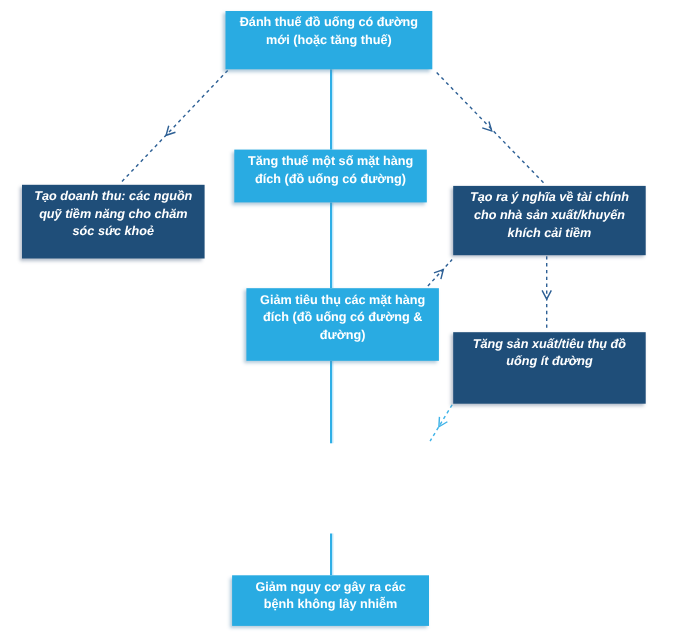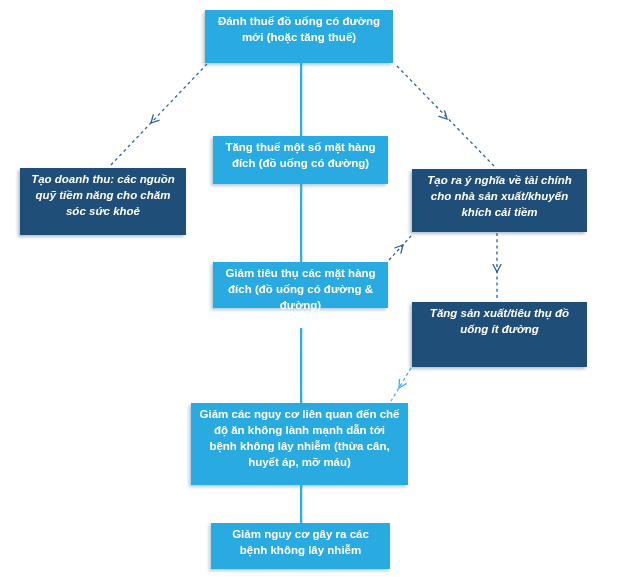--- a/index.html
+++ b/index.html
@@ -94,29 +94,26 @@
   </div>
 
   <div class="node dark" style="left:20px;top:168px;width:166px;height:67px">
     <span class="node-label">Tạo doanh thu: các nguồn quỹ tiềm năng cho chăm sóc sức khoẻ</span>
   </div>
 
   <div class="node dark" style="left:412px;top:169px;width:175px;height:63px">
     <span class="node-label">Tạo ra ý nghĩa về tài chính cho nhà sản xuất/khuyến khích cải tiềm</span>
   </div>
 
-  <div class="node light" style="left:213px;top:262px;width:175px;height:46px">
+  <div class="node light" style="left:224px;top:262px;width:175px;height:66px">
     <span class="node-label">Giảm tiêu thụ các mặt hàng đích (đồ uống có đường &amp; đường)</span>
   </div>
 
   <div class="node dark" style="left:412px;top:302px;width:175px;height:65px">
     <span class="node-label">Tăng sản xuất/tiêu thụ đồ uống ít đường</span>
   </div>
 
-  <div class="node light" style="left:191px;top:403px;width:217px;height:82px">
-    <span class="node-label">Giảm các nguy cơ liên quan đến chế độ ăn không lành mạnh dẫn tới bệnh không lây nhiễm (thừa cân, huyết áp, mỡ máu)</span>
-  </div>
 
   <div class="node light" style="left:211px;top:523px;width:179px;height:46px">
     <span class="node-label">Giảm nguy cơ gây ra các bệnh không lây nhiễm</span>
   </div>
 
 </div>
 
 </body></html>

